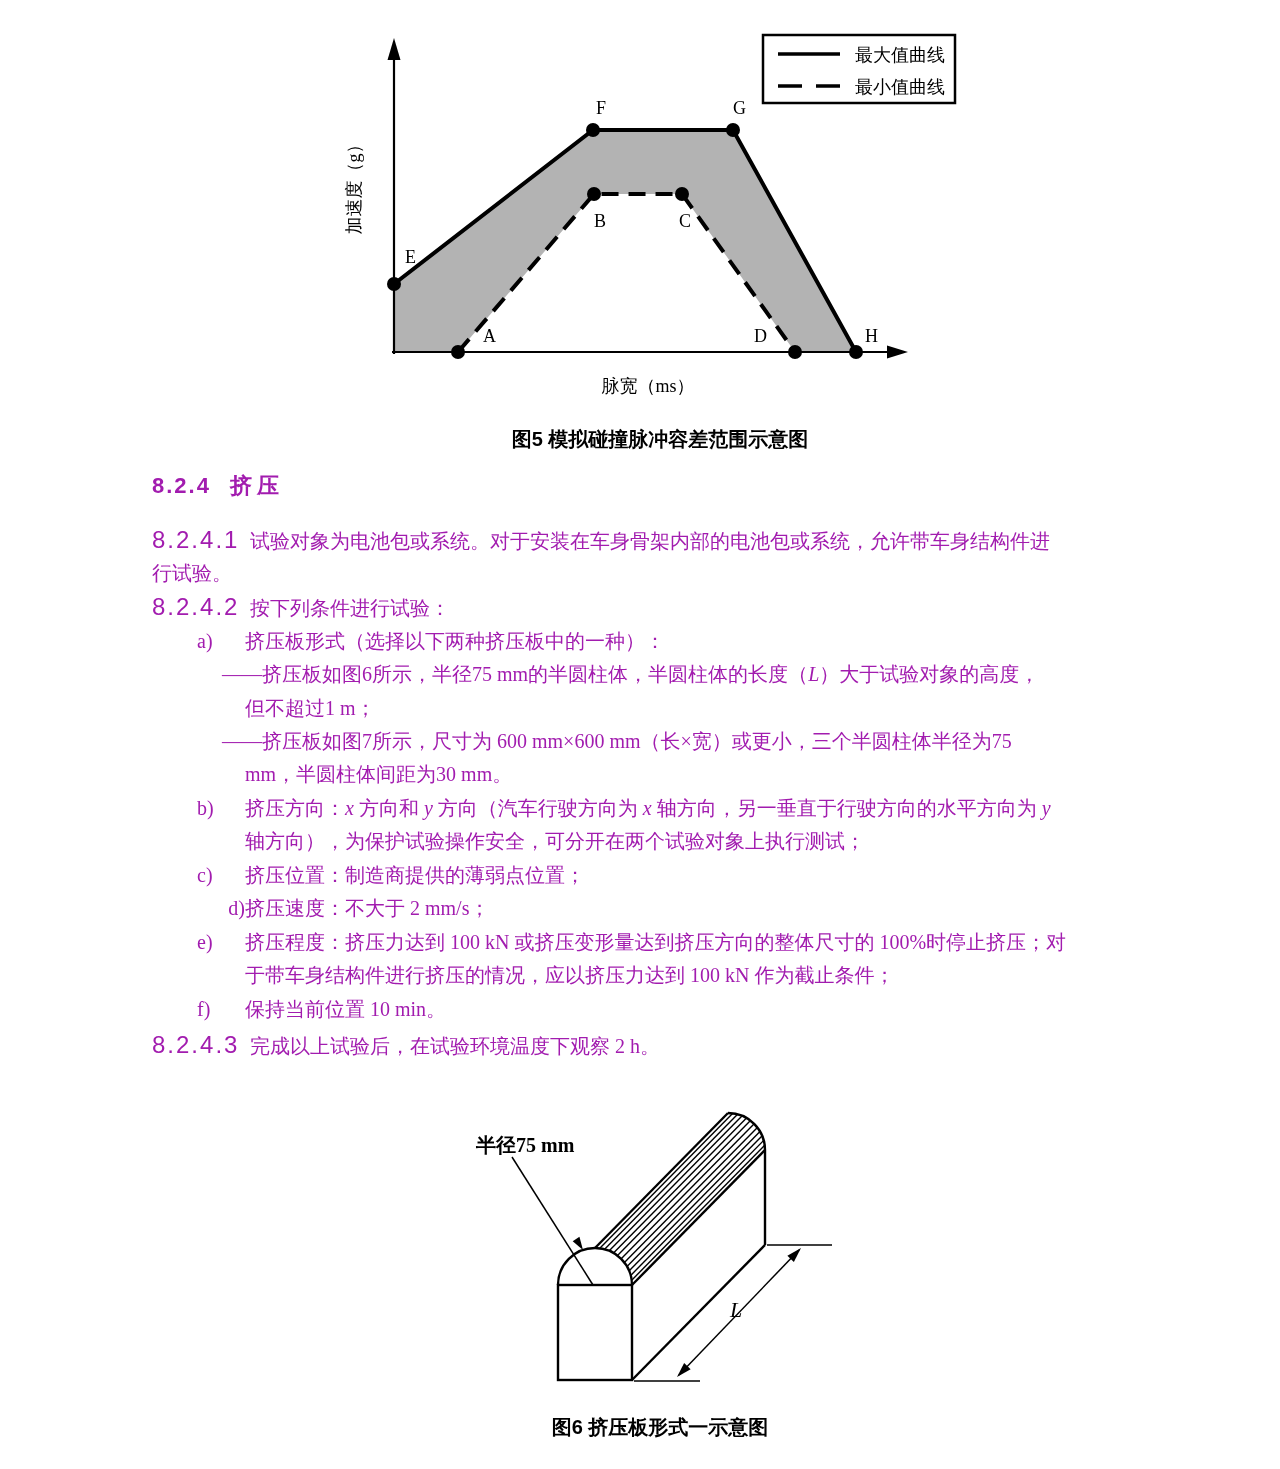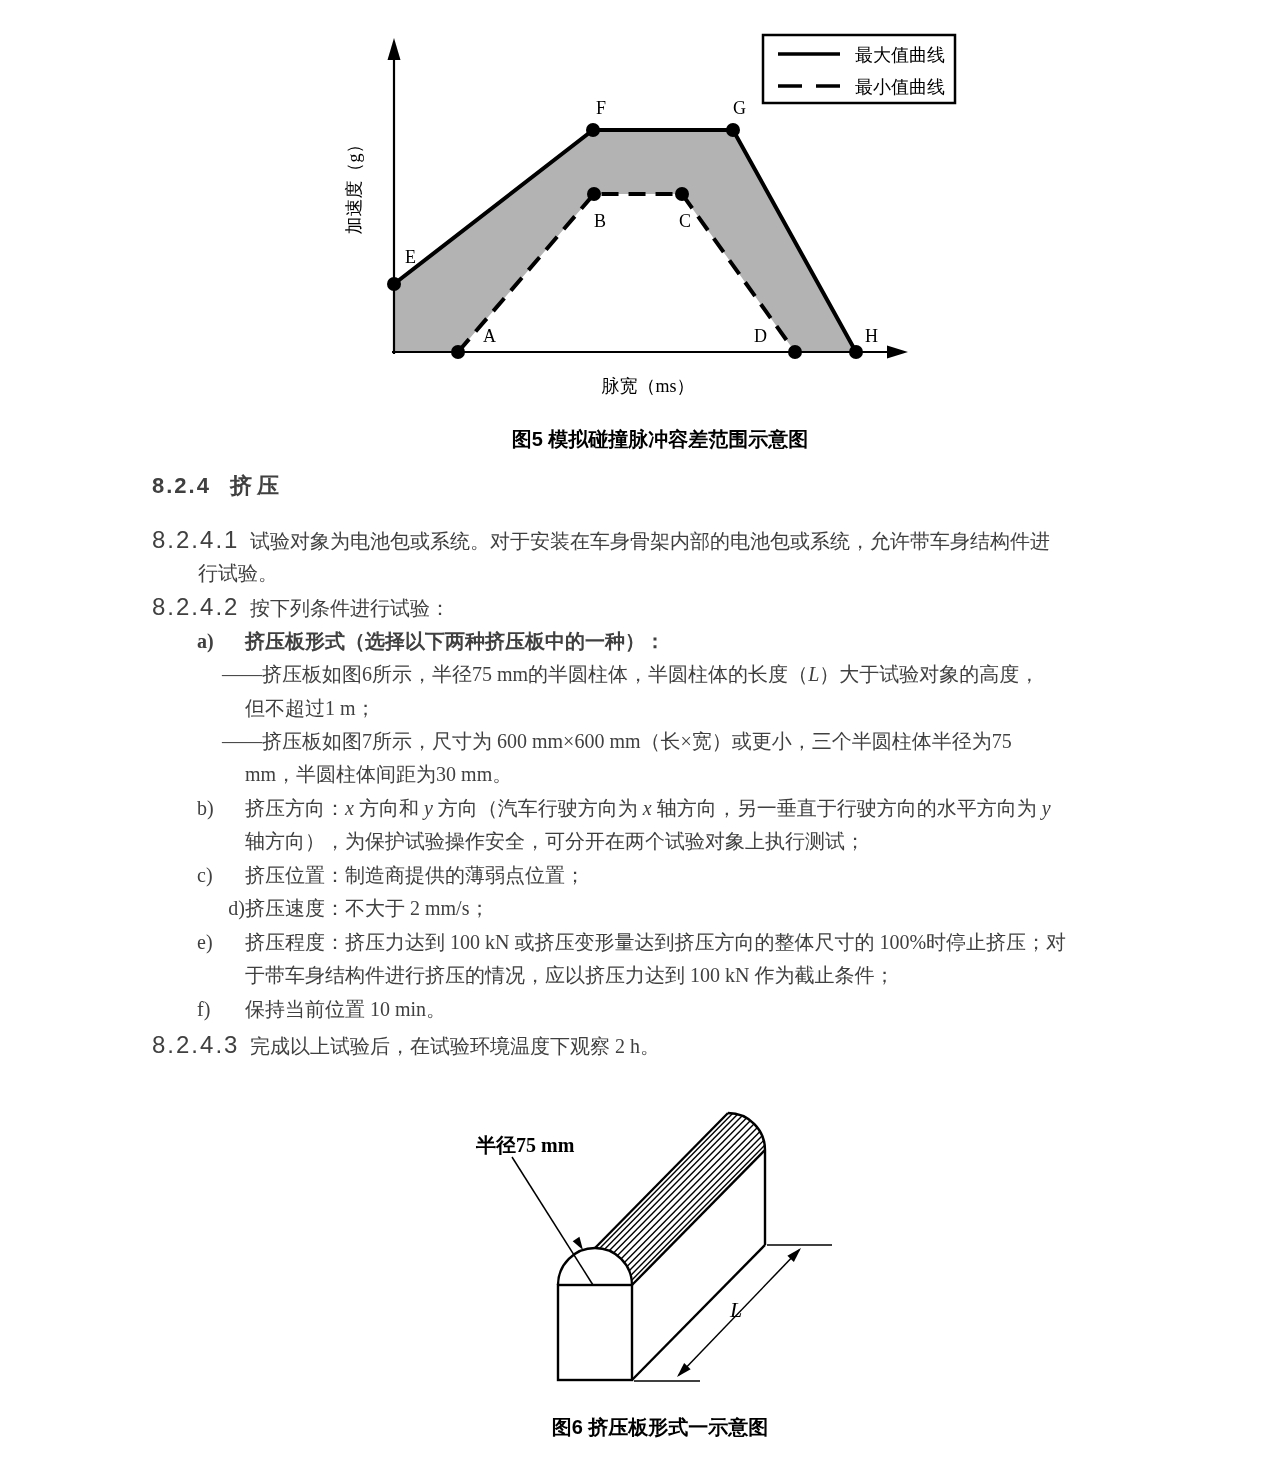--- a/index.html
+++ b/index.html
@@ -1,21 +1,21 @@
 <!DOCTYPE html>
 <html><head>
 <meta charset="utf-8">
 <style>
   html,body{margin:0;padding:0;}
   body{
     width:1280px;height:1469px;background:#ffffff;overflow:hidden;position:relative;
     font-family:"Liberation Serif","DejaVu Serif",serif;color:#000;
   }
   .abs{position:absolute;}
-  .ln{position:absolute;font-size:20px;line-height:24px;white-space:nowrap;color:#404040;}
+  .ln{position:absolute;font-size:20px;line-height:24px;white-space:nowrap;color:#a21caf;}
   .num{display:inline-block;font-family:"Liberation Sans","DejaVu Sans",sans-serif;letter-spacing:2px;font-size:24px;}
   .num-w98{width:98px;}
   .hd{font-weight:bold;font-family:"Liberation Sans","DejaVu Sans",sans-serif;font-size:22px;}
   .hd .num{font-weight:bold;width:78px;letter-spacing:2px;font-size:22px;}
   .lbl{display:inline-block;width:48px;}
   .caption{position:absolute;left:20px;width:1280px;text-align:center;font-weight:bold;
            font-family:"Liberation Sans","DejaVu Sans",sans-serif;font-size:20px;}
   svg{display:block;}
   svg text{font-family:"Liberation Serif","DejaVu Serif",serif;}
   .it{font-style:italic;}
@@ -70,25 +70,25 @@
     <text x="525" y="73" font-size="18">最小值曲线</text>
   </g>
 </svg>
 </div>
 
 <div class="caption" style="top:426px;">图5 模拟碰撞脉冲容差范围示意图</div>
 
 <div class="ln hd" style="left:152px;top:474px;"><span class="num">8.2.4</span><span style="letter-spacing:5px;">挤压</span></div>
 
 <div class="ln" style="left:152px;top:528px;"><span class="num num-w98">8.2.4.1</span><span>试验对象为电池包或系统。对于安装在车身骨架内部的电池包或系统，允许带车身结构件进</span></div>
-<div class="ln" style="left:152px;top:561px;margin-left:46px;">行试验。</div>
+<div class="ln" style="left:152px;top:561px;">行试验。</div>
 
 <div class="ln" style="left:152px;top:595px;"><span class="num num-w98">8.2.4.2</span><span>按下列条件进行试验：</span></div>
 
-<div class="ln" style="left:197px;top:629px;font-weight:bold;"><span class="lbl">a)</span><span>挤压板形式（选择以下两种挤压板中的一种）：</span></div>
+<div class="ln" style="left:197px;top:629px;"><span class="lbl">a)</span><span>挤压板形式（选择以下两种挤压板中的一种）：</span></div>
 <div class="ln" style="left:222px;top:662px;"><span>——挤压板如图6所示，半径75 mm的半圆柱体，半圆柱体的长度（</span><span class="it">L</span><span>）大于试验对象的高度，</span></div>
 <div class="ln" style="left:245px;top:696px;">但不超过1 m；</div>
 <div class="ln" style="left:222px;top:729px;">——挤压板如图7所示，尺寸为 600 mm×600 mm（长×宽）或更小，三个半圆柱体半径为75</div>
 <div class="ln" style="left:245px;top:762px;">mm，半圆柱体间距为30 mm。</div>
 
 <div class="ln" style="left:197px;top:796px;"><span class="lbl">b)</span><span><span>挤压方向：</span><span class="it">x</span><span> 方向和 </span><span class="it">y</span><span> 方向（汽车行驶方向为 </span><span class="it">x</span><span> 轴方向，另一垂直于行驶方向的水平方向为 </span><span class="it">y</span></span></div>
 <div class="ln" style="left:245px;top:829px;">轴方向），为保护试验操作安全，可分开在两个试验对象上执行测试；</div>
 
 <div class="ln" style="left:197px;top:863px;"><span class="lbl">c)</span><span>挤压位置：制造商提供的薄弱点位置；</span></div>
 

